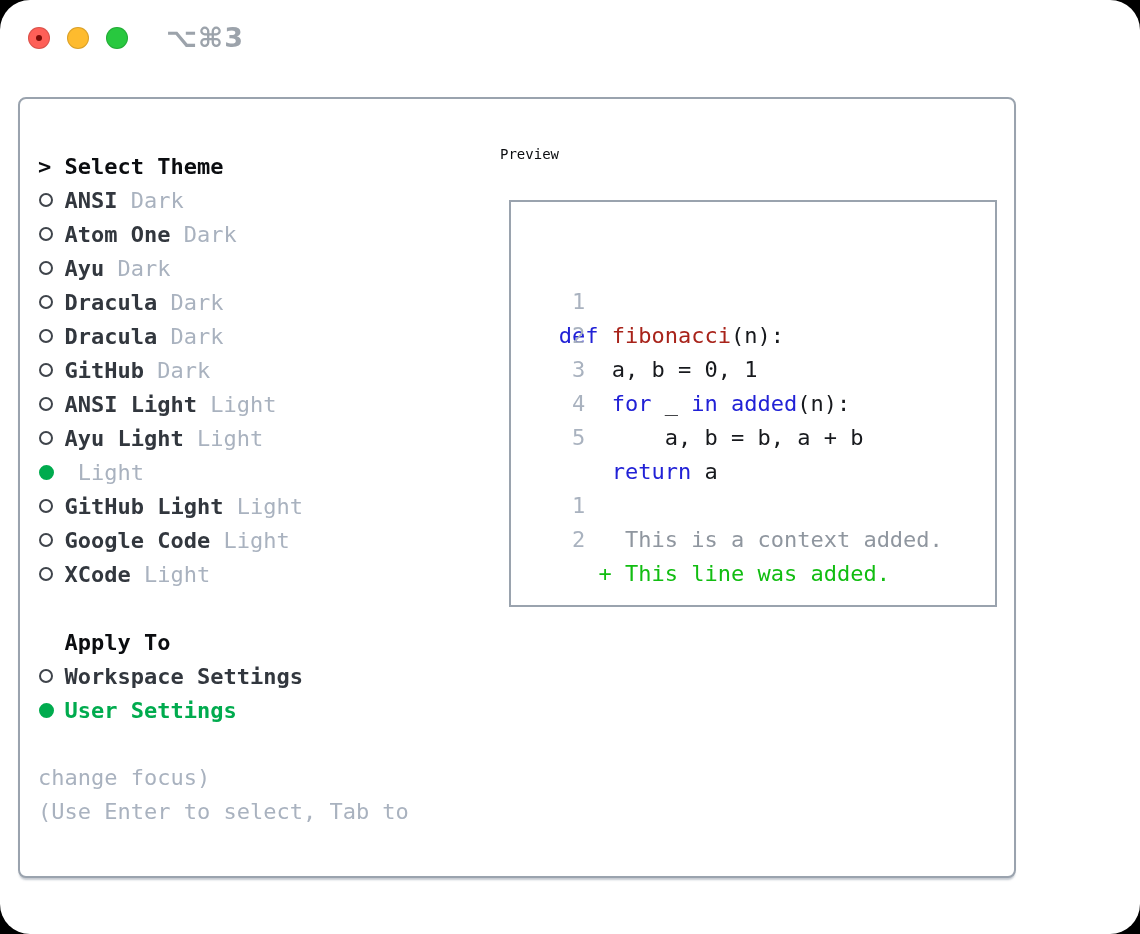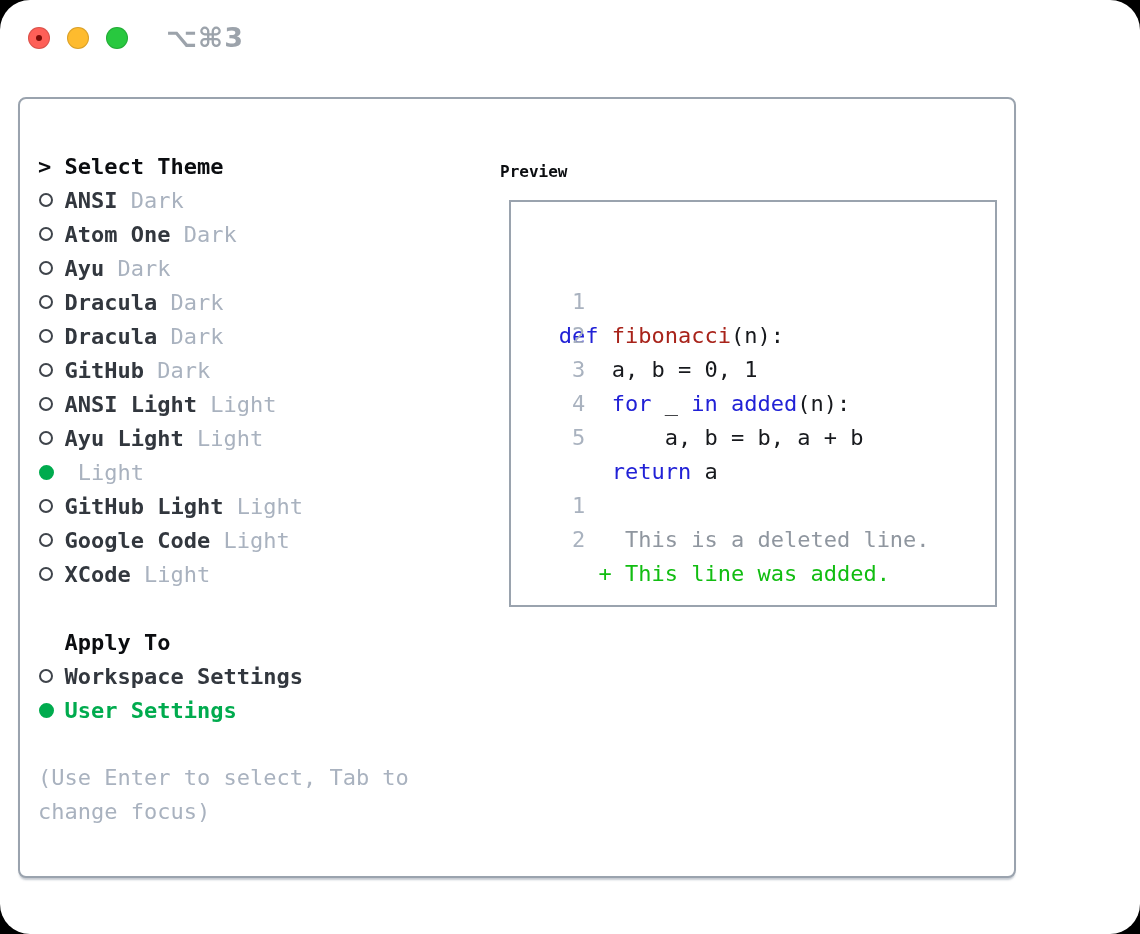--- a/index.html
+++ b/index.html
@@ -76,23 +76,23 @@
     border-color: var(--accent-green);
     width: 15px; height: 15px;
   }
   .opt-label  { color: var(--text-dark); font-weight: bold; }
   .opt-row.selected .opt-label { color: var(--accent-green); }
   .opt-suffix { color: var(--muted-gray); }
   .hint { color: var(--muted-gray); }
   .spacer-row { height: 34px; }
   
   .preview-title {
-    position: absolute; left: 480px; top: 56px;
+    position: absolute; left: 480px; top: 38px;
     height: 34px; line-height: 34px;
-    font-size: 16px; font-weight: bold;
+    font-size: 14px; font-weight: normal;
     color: var(--heading-black);
     white-space: pre;
   }
   .preview-box {
     position: absolute; left: 489px; top: 101px;
     width: 488px; height: 407px;
     box-sizing: border-box;
     border: 2px solid var(--border-gray);
     background: #fff;
     padding: 49px 0 0 8px;
@@ -236,22 +236,22 @@
     <span class="cell-prefix">
       <span class="radio"></span>
     </span>
     <span class="opt-label">User Settings</span>
     <span class="opt-suffix"></span>
   </div>
         </div>
 
       <div class="spacer-row"></div>
 
+      <div class="textrow hint">change focus)</div>
       <div class="textrow hint">(Use Enter to select, Tab to</div>
-      <div class="textrow hint">change focus)</div>
     </div>
 
     <div class="preview-title">Preview</div>
 
     <div class="preview-box">
         <div class="pline">
     <span class="lnum">1</span>
   <span class="pl"> </span><span class="kw">def</span><span class="pl"> </span><span class="fn">fibonacci</span><span class="pl">(n):</span></div>
         <div class="pline">
     <span class="lnum">2</span>
@@ -263,20 +263,20 @@
     <span class="lnum">4</span>
   <span class="pl">         a, b = b, a + b</span></div>
         <div class="pline">
     <span class="lnum">5</span>
   <span class="pl">     </span><span class="kw">return</span><span class="pl"> a</span></div>
         <div class="pline">
     <span class="lnum"></span>
   </div>
         <div class="pline">
     <span class="lnum">1</span>
-  <span class="ctx">      This is a deleted line.</span></div>
+  <span class="ctx">      This is a context added.</span></div>
         <div class="pline">
     <span class="lnum">2</span>
   <span class="add">    + This line was added.</span></div>
       </div>
 
   </div>
 </div>
 
 </body></html>

